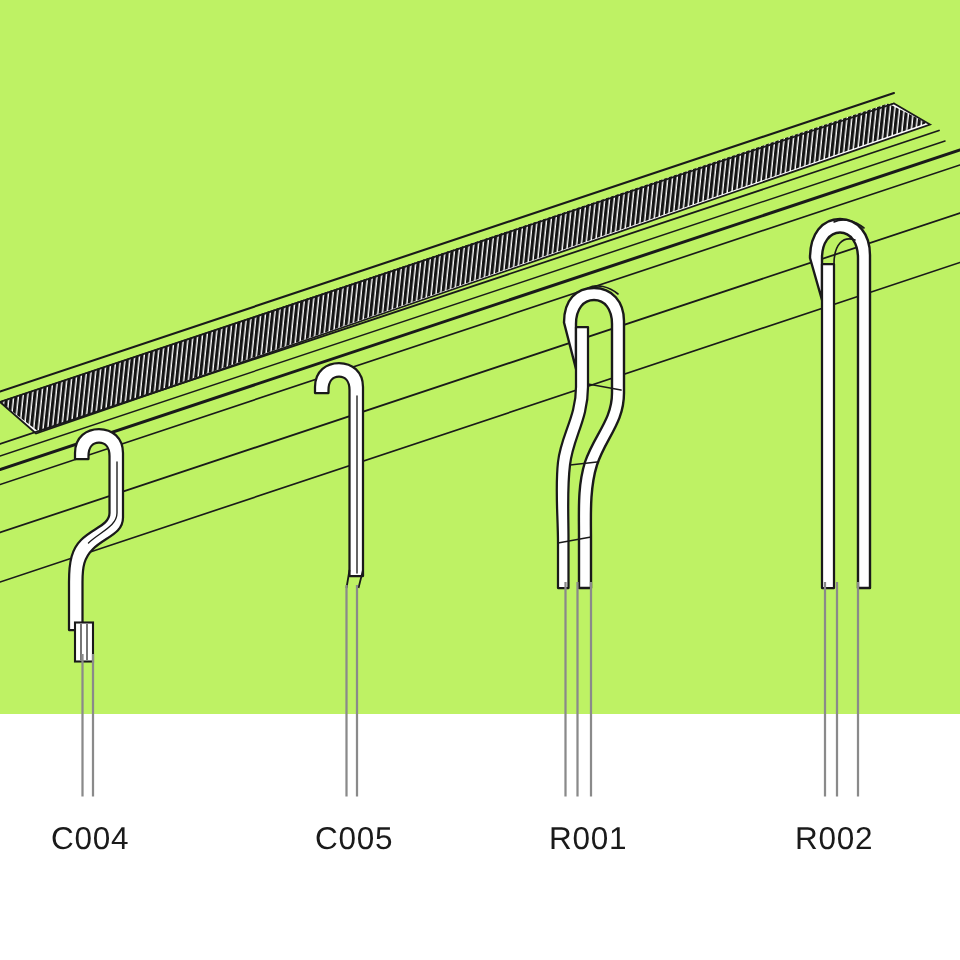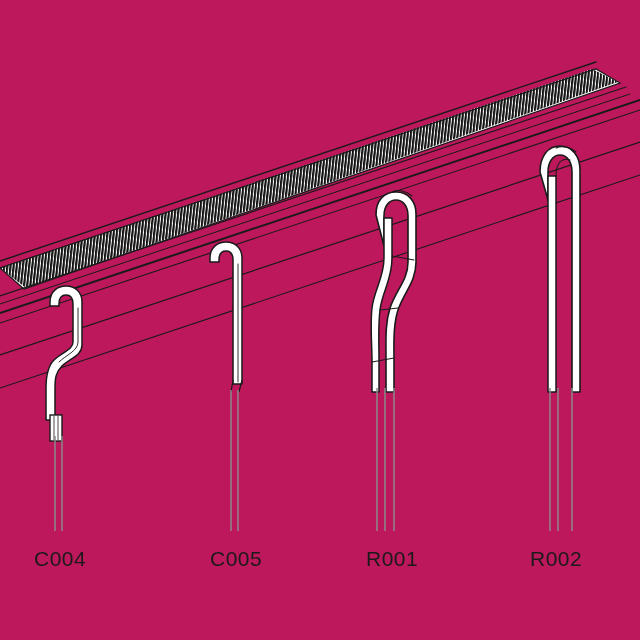--- a/index.html
+++ b/index.html
@@ -10,22 +10,22 @@
   }
   body {
     width: 640px;
     height: 640px;
     font-family: "Liberation Sans", sans-serif;
     overflow: hidden;
   }
   #diagram-root {
     position: relative;
     width: 640px;
-    height: 640px;
-    background: #be185d;
+    height: 476px;
+    background: #bef264;
   }
   #figure-svg {
     position: absolute;
     left: 0;
     top: 0;
     width: 640px;
     height: 640px;
     display: block;
   }
   .label-text {

